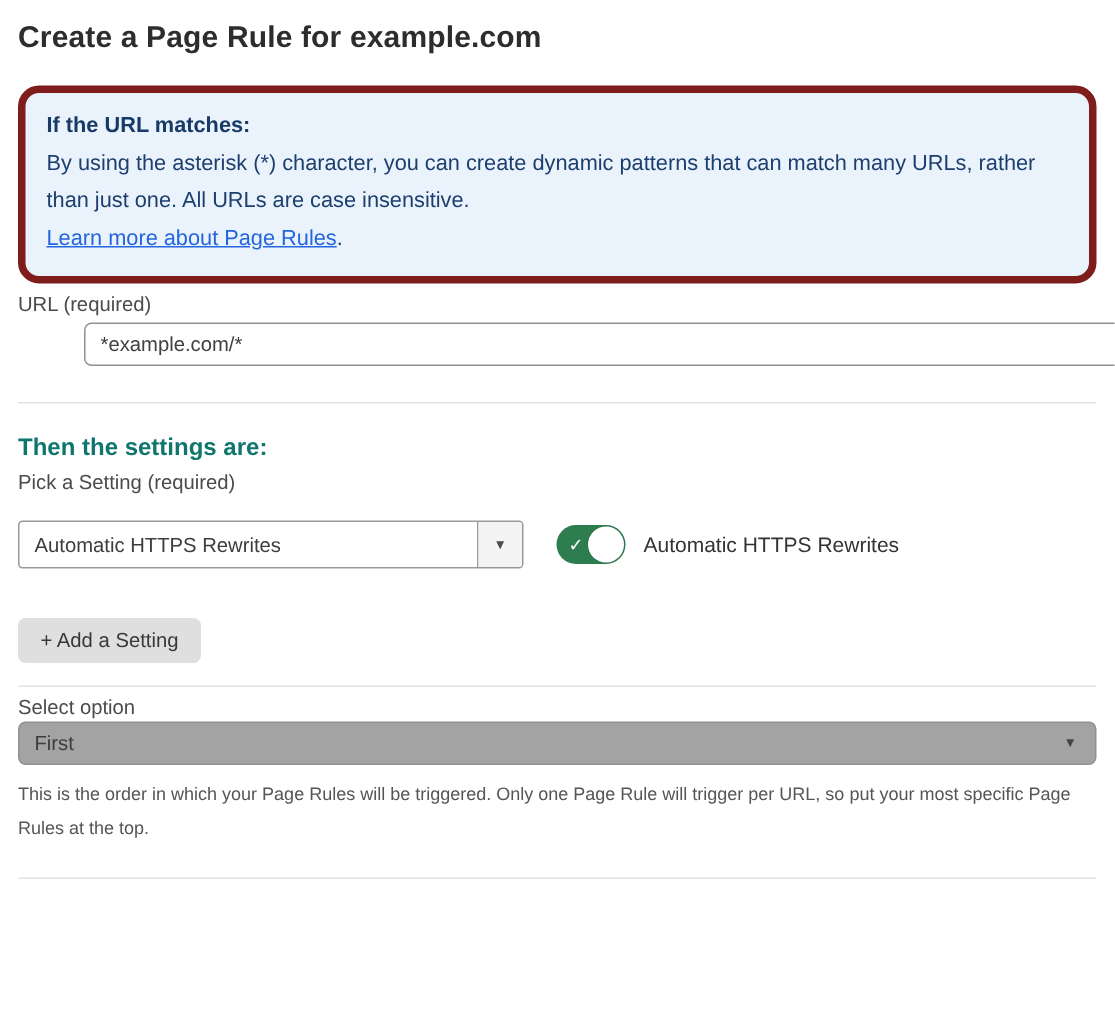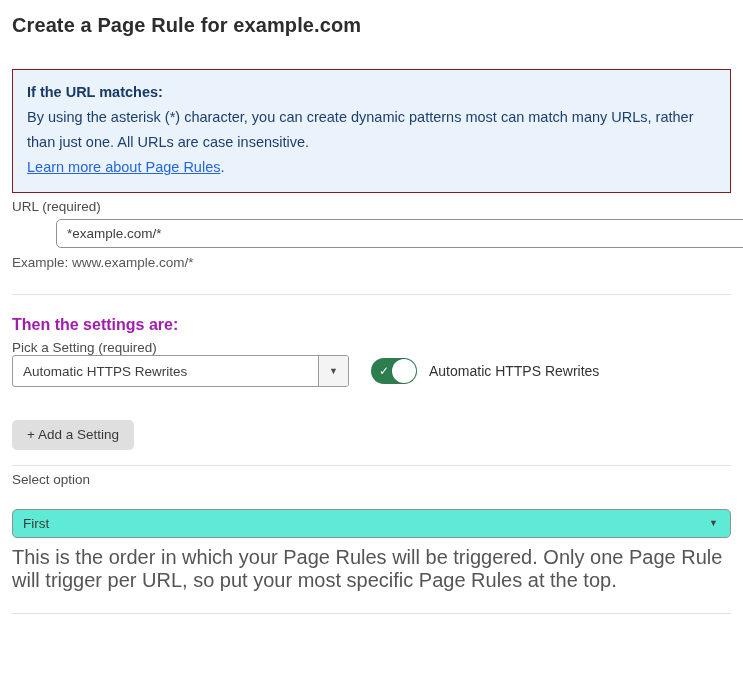--- a/index.html
+++ b/index.html
@@ -13,24 +13,24 @@
 
   .page-title {
     font-size: 20px;
     font-weight: bold;
     color: #2d2d2d;
     letter-spacing: 0.1px;
   }
 
   
   .info-box {
-    margin-top: 32px;
+    margin-top: 20px;
     background: #eaf3fc;
-    border: 1px solid #7f1d1d;
-    border-radius: 0;
+    border: 5px solid #7f1d1d;
+    border-radius: 14px;
     padding: 10px 14px 12px 14px;
     font-size: 14.5px;
     line-height: 25px;
     color: #1d3f6e;
   }
   .info-box .info-heading { font-weight: bold; color: #173a66; }
   .info-box a.info-link {
     color: #2565de;
     text-decoration: underline;
     cursor: pointer;
@@ -67,26 +67,26 @@
   .divider {
     border: none;
     border-top: 1px solid #e2e2e2;
     margin-top: 24px;
   }
 
   .section-heading {
     margin-top: 21px;
     font-size: 16px;
     font-weight: bold;
-    color: #a21caf;
+    color: #0f766e;
   }
 
   
   .controls-row {
-    margin-top: 0;
+    margin-top: 18px;
     display: flex;
     align-items: center;
   }
   .setting-dropdown {
     width: 337px;
     height: 32px;
     border: 1px solid #9a9a9a;
     border-radius: 3px;
     display: flex;
     align-items: stretch;
@@ -166,68 +166,67 @@
   }
   .btn-gray {
     background: #dfdfdf;
     color: #393939;
   }
   .add-setting-btn { margin-top: 33px; text-align: center; }
 
   
   .order-select {
     position: relative;
-    margin-top: 22px;
+    margin-top: 2px;
     width: 719px;
     height: 29px;
     border: 1px solid #919191;
     border-radius: 5px;
-    background: #5eead4;
+    background: #a3a3a3;
     display: flex;
     align-items: center;
     padding-left: 10px;
     font-size: 13.5px;
     color: #3d3d3d;
     cursor: pointer;
   }
   .order-select .select-arrow {
     position: absolute;
     right: 12px;
     top: 50%;
     transform: translateY(-50%);
     font-size: 9px;
     color: #444;
   }
   .order-helper {
     margin-top: 8px;
-    font-size: 20px;
+    font-size: 12px;
     line-height: 23px;
     color: #555;
     max-width: 719px;
   }
   .footer-divider { margin-top: 21px; }
 </style>
 </head>
 <body>
 
 <div class="page">
 
   <h1 class="page-title">Create a Page Rule for example.com</h1>
 
   <div class="info-box">
     <div class="info-heading">If the URL matches:</div>
-    <div class="info-body">By using the asterisk (*) character, you can create dynamic patterns most can match many URLs, rather than just one. All URLs are case insensitive.</div>
+    <div class="info-body">By using the asterisk (*) character, you can create dynamic patterns that can match many URLs, rather than just one. All URLs are case insensitive.</div>
     <div>
       <a class="info-link">Learn more about Page Rules</a><span class="link-suffix">.</span>
     </div>
   </div>
 
   <div class="field-label">URL (required)</div>
   <input class="text-input" type="text" value="*example.com/*" style="">
-  <div class="helper-text">Example: www.example.com/*</div>
 
   <hr class="divider">
 
   <div class="section-heading">Then the settings are:</div>
 
   <div class="field-label">Pick a Setting (required)</div>
 
   <div class="controls-row">
     <div class="setting-dropdown">
       <div class="dd-value">Automatic HTTPS Rewrites</div>

